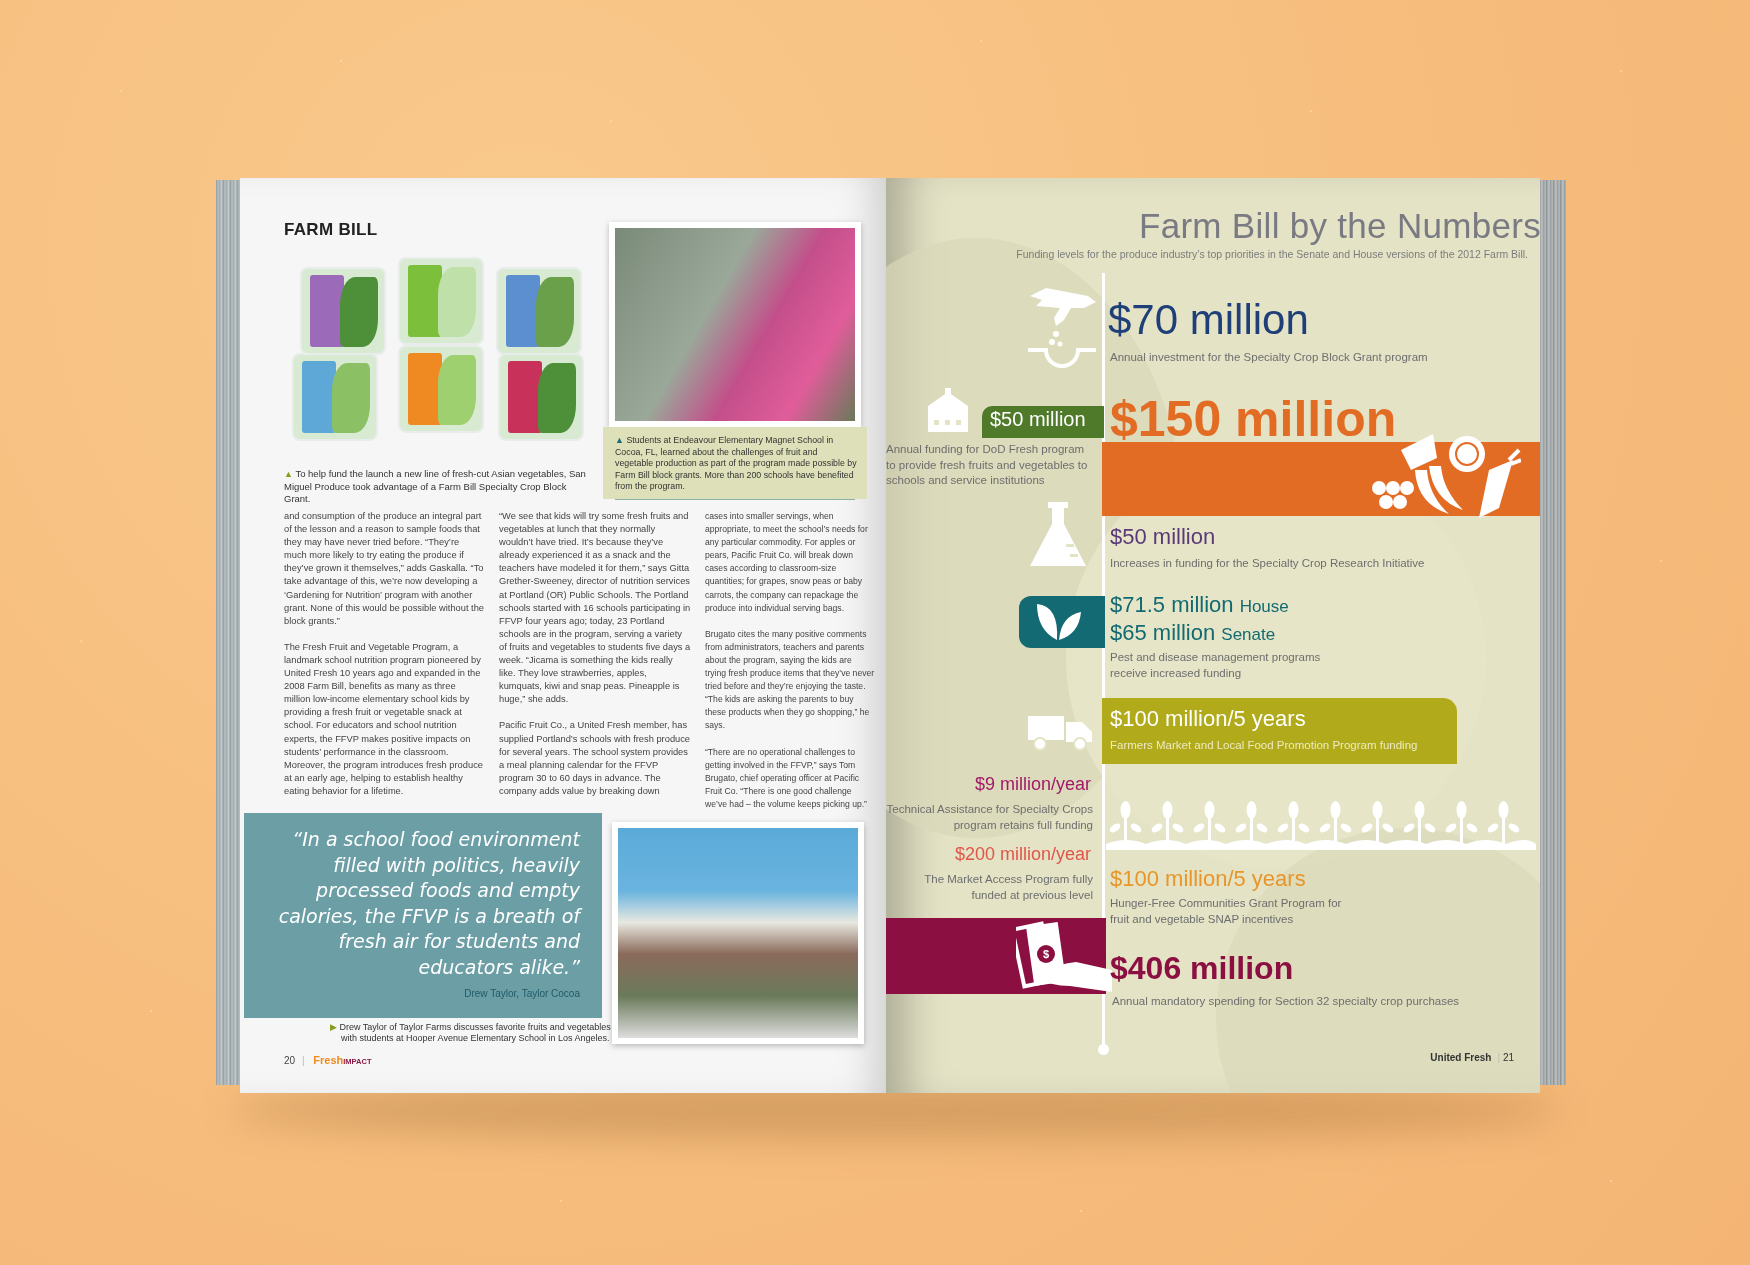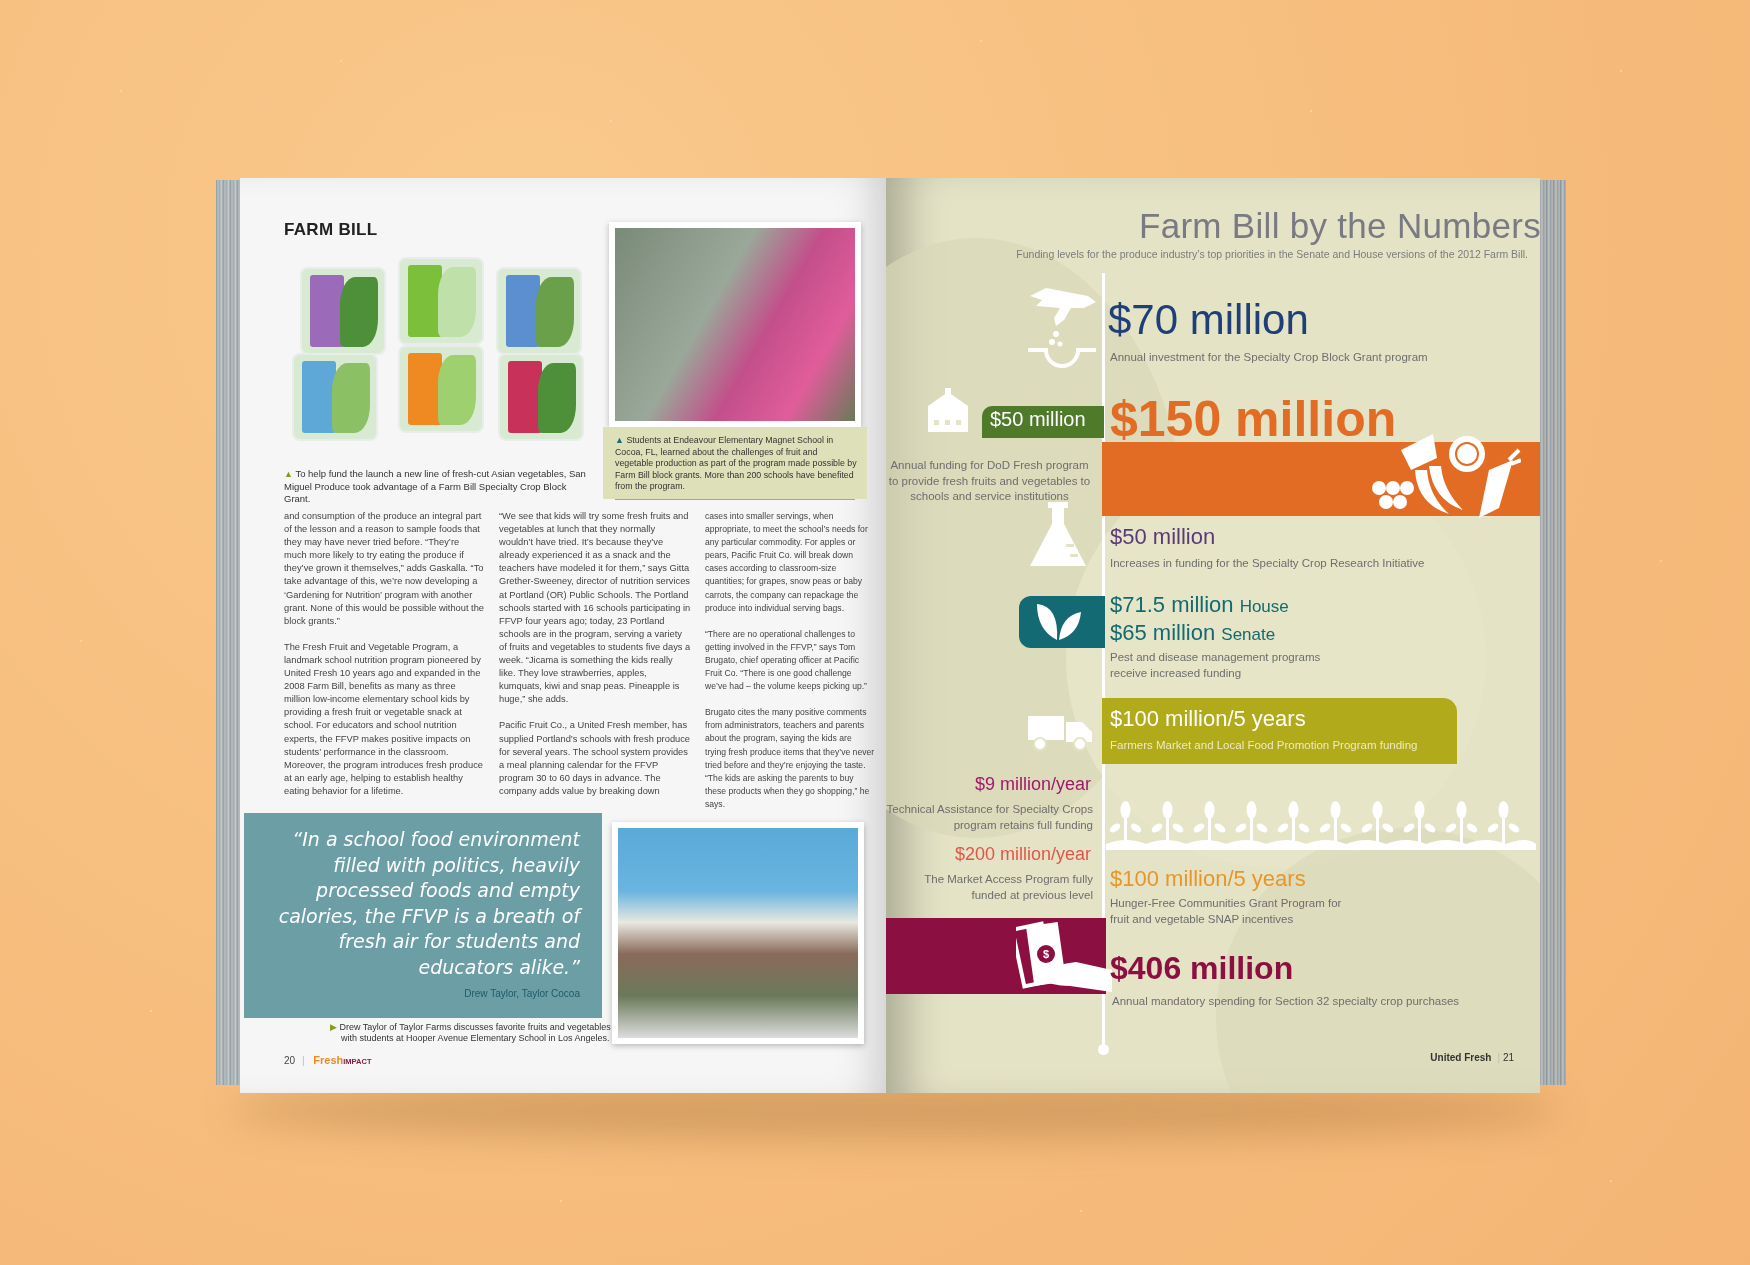--- a/index.html
+++ b/index.html
@@ -124,22 +124,22 @@
   <div class="col" style="left:284px;width:200px">
     <p>and consumption of the produce an integral part of the lesson and a reason to sample foods that they may have never tried before. “They’re much more likely to try eating the produce if they’ve grown it themselves,” adds Gaskalla. “To take advantage of this, we’re now developing a ‘Gardening for Nutrition’ program with another grant. None of this would be possible without the block grants.”</p>
     <p>The Fresh Fruit and Vegetable Program, a landmark school nutrition program pioneered by United Fresh 10 years ago and expanded in the 2008 Farm Bill, benefits as many as three million low-income elementary school kids by providing a fresh fruit or vegetable snack at school. For educators and school nutrition experts, the FFVP makes positive impacts on students’ performance in the classroom. Moreover, the program introduces fresh produce at an early age, helping to establish healthy eating behavior for a lifetime.</p>
   </div>
   <div class="col" style="left:499px;width:192px">
     <p>“We see that kids will try some fresh fruits and vegetables at lunch that they normally wouldn’t have tried. It’s because they’ve already experienced it as a snack and the teachers have modeled it for them,” says Gitta Grether-Sweeney, director of nutrition services at Portland (OR) Public Schools. The Portland schools started with 16 schools participating in FFVP four years ago; today, 23 Portland schools are in the program, serving a variety of fruits and vegetables to students five days a week. “Jicama is something the kids really like. They love strawberries, apples, kumquats, kiwi and snap peas. Pineapple is huge,” she adds.</p>
     <p>Pacific Fruit Co., a United Fresh member, has supplied Portland’s schools with fresh produce for several years. The school system provides a meal planning calendar for the FFVP program 30 to 60 days in advance. The company adds value by breaking down</p>
   </div>
   <div class="col" style="left:705px;width:170px;font-size:8.6px">
     <p>cases into smaller servings, when appropriate, to meet the school’s needs for any particular commodity. For apples or pears, Pacific Fruit Co. will break down cases according to classroom-size quantities; for grapes, snow peas or baby carrots, the company can repackage the produce into individual serving bags.</p>
+    <p>Brugato cites the many positive comments from administrators, teachers and parents about the program, saying the kids are trying fresh produce items that they’ve never tried before and they’re enjoying the taste. “The kids are asking the parents to buy these products when they go shopping,” he says.</p>
     <p>“There are no operational challenges to getting involved in the FFVP,” says Tom Brugato, chief operating officer at Pacific Fruit Co. “There is one good challenge we’ve had – the volume keeps picking up.”</p>
-    <p>Brugato cites the many positive comments from administrators, teachers and parents about the program, saying the kids are trying fresh produce items that they’ve never tried before and they’re enjoying the taste. “The kids are asking the parents to buy these products when they go shopping,” he says.</p>
   </div>
 
   <div class="quote-box">
     <div class="quote-text">“In a school food environment filled with politics, heavily processed foods and empty calories, the FFVP is a breath of fresh air for students and educators alike.”</div>
     <div class="quote-by">Drew Taylor, Taylor Cocoa</div>
   </div>
 
   <div class="photo photo-kids"></div>
   <div class="kids-cap">
     <div><span class="tri">▶</span> <span>Drew Taylor of Taylor Farms discusses favorite fruits and vegetables</span></div>
@@ -175,21 +175,21 @@
   <div class="desc" style="left:224px;top:172px">Annual investment for the Specialty Crop Block Grant program</div>
 
   <svg class="icon-white" style="left:38px;top:210px" width="48" height="46" viewBox="0 0 48 46">
     <path d="M4 18 L24 4 L44 18 V44 H4 Z" fill="#fff"></path>
       <rect x="21" y="0" width="6" height="8" fill="#fff"></rect>
     <rect x="10" y="32" width="5" height="5" fill="#e4e3c6"></rect>
       <rect x="21" y="32" width="5" height="5" fill="#e4e3c6"></rect>
       <rect x="32" y="32" width="5" height="5" fill="#e4e3c6"></rect>
   </svg>
   <div class="green-tag">$50 million</div>
-  <div class="desc" style="left:0;top:280px;width:207px;text-align:center">Annual funding for DoD Fresh program to provide fresh fruits and vegetables to schools and service institutions</div>
+  <div class="desc" style="left:0;top:264px;width:207px;text-align:left">Annual funding for DoD Fresh program to provide fresh fruits and vegetables to schools and service institutions</div>
 
   <div class="orange-band"></div>
   <div class="amt" style="left:224px;top:212px;font-size:50px;font-weight:bold;color:#e36c24">$150 million</div>
   <svg class="icon-white" style="left:485px;top:252px" width="150" height="90" viewBox="0 0 150 90">
     <path d="M30 20 L62 4 L66 28 L40 40 Z" fill="#fff"></path>
     <circle cx="8" cy="58" r="7" fill="#fff"></circle>
       <circle cx="22" cy="58" r="7" fill="#fff"></circle>
       <circle cx="36" cy="58" r="7" fill="#fff"></circle>
       <circle cx="15" cy="72" r="7" fill="#fff"></circle>
       <circle cx="29" cy="72" r="7" fill="#fff"></circle>

